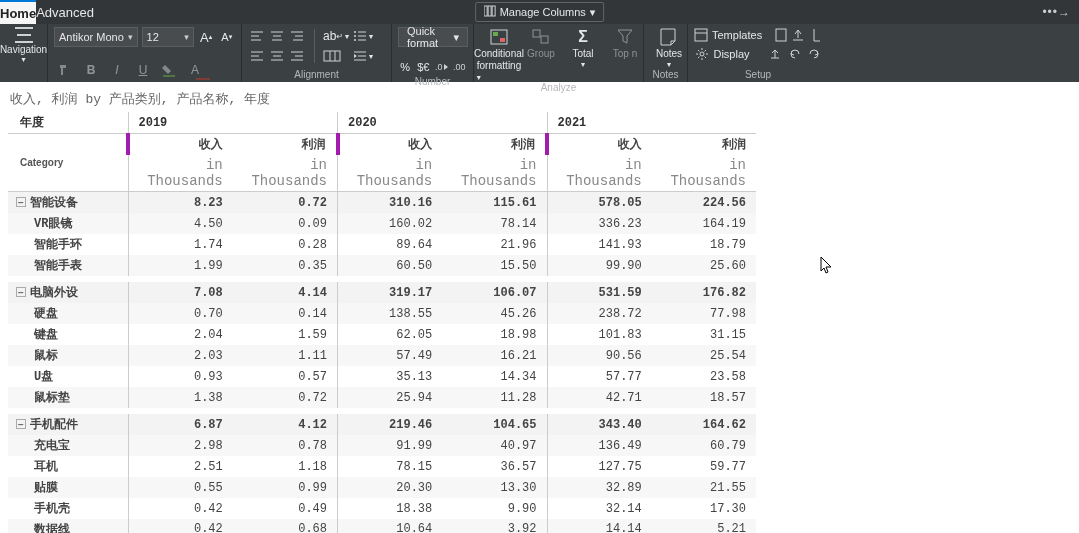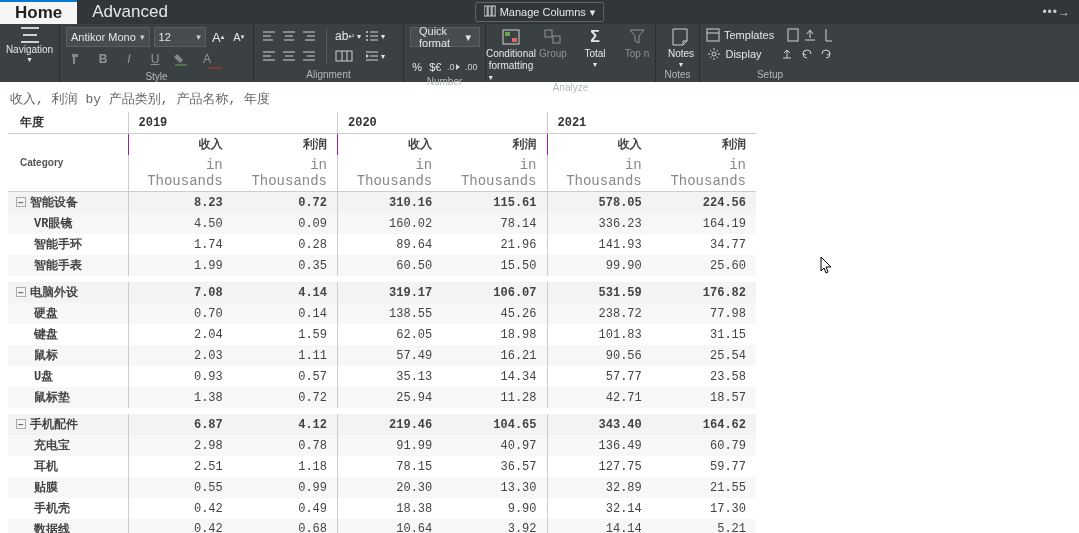--- a/index.html
+++ b/index.html
@@ -15,25 +15,25 @@
   }
   .ribbon-tabs {
     height: 24px;
     background: #323639;
     display: flex;
     align-items: center;
     color: #e6e6e6;
     position: relative;
   }
   .ribbon-tabs .tab {
-    padding: 4px 15px;
+    padding: 4px 0;
     height: 24px;
     display: flex;
     align-items: center;
-    font-size: 17px;
+    font-size: 13px;
     cursor: pointer;
   }
   .ribbon-tabs .tab.active {
     background: #f6f6f6;
     color: #222;
     border-top: 2px solid #0078d7;
     font-weight: 600;
   }
   .ribbon-tabs .manage-cols {
     position: absolute;
@@ -175,21 +175,21 @@
     border-bottom: 1px solid #ccc;
     font-family: "Segoe UI", Arial, sans-serif;
     font-size: 10px;
     padding-left: 12px;
   }
   .metric-hdr {
     text-align: right;
     font-weight: 600;
     padding-right: 10px;
   }
-  .metric-hdr.first-of-year { border-left: 1px solid #a21caf; }
+  .metric-hdr.first-of-year { border-left: 4px solid #a21caf; }
   .metric-sub {
     text-align: right;
     font-weight: 400;
     font-size: 14px;
     color: #888;
     padding-right: 10px;
     border-bottom: 1px solid #ccc;
   }
   .metric-sub.first-of-year { border-left: 1px solid #ccc; }
   .row-cat {
@@ -248,21 +248,21 @@
         </svg>
     </span>
     <span>Manage Columns</span>
     <span class="caret">▾</span>
   </div>
   <div class="dots">•••→</div>
 </div>
 
 <div class="ribbon">
 
-  <div class="ribbon-group" style="width:60px">
+  <div class="ribbon-group" style="width:48px">
     <div class="nav-block">
       <div class="nav-icon">
         <div class="nav-line"></div>
           <div class="nav-line" style="width:14px"></div>
           <div class="nav-line"></div>
       </div>
       <div style="font-size:10px">
         <span>Navigation</span>
         <div style="text-align:center;font-size:8px">▾</div>
       </div>
@@ -296,21 +296,20 @@
         <svg width="14" height="14" viewBox="0 0 14 14">
             <path d="M3 2l6 6-3 3-6-6z" fill="#cfd2d4"></path>
             <rect x="1" y="12" width="12" height="2" fill="#6aa84f"></rect>
           </svg>
       </span>
       <span class="btn-small">
         <span style="display:inline-block">A</span>
       </span>
       <span style="margin-left:-16px;margin-top:12px"><span class="pencil-underline"></span></span>
     </div>
-    <div class="ribbon-group-label">Style</div>
   </div>
 
   <div class="ribbon-group" style="width:150px">
     <div class="ribbon-row">
       <div class="align-grid">
         <span class="align-cell">
             <svg width="14" height="12">
               <line x1="1" y1="2" x2="13" y2="2" stroke="#cfd2d4"></line>
               <line x1="1" y1="6" x2="9" y2="6" stroke="#cfd2d4"></line>
               <line x1="1" y1="10" x2="11" y2="10" stroke="#cfd2d4"></line>
@@ -572,21 +571,21 @@
           <td class="num first-of-year">336.23</td>
           <td class="num">164.19</td>
         </tr>
         <tr>
           <th class="rowlabel">智能手环</th>
           <td class="num first-of-year">1.74</td>
           <td class="num">0.28</td>
           <td class="num first-of-year">89.64</td>
           <td class="num">21.96</td>
           <td class="num first-of-year">141.93</td>
-          <td class="num">34.77</td>
+          <td class="num">18.79</td>
         </tr>
         <tr class="row-alt">
           <th class="rowlabel">智能手表</th>
           <td class="num first-of-year">1.99</td>
           <td class="num">0.35</td>
           <td class="num first-of-year">60.50</td>
           <td class="num">15.50</td>
           <td class="num first-of-year">99.90</td>
           <td class="num">25.60</td>
         </tr>

